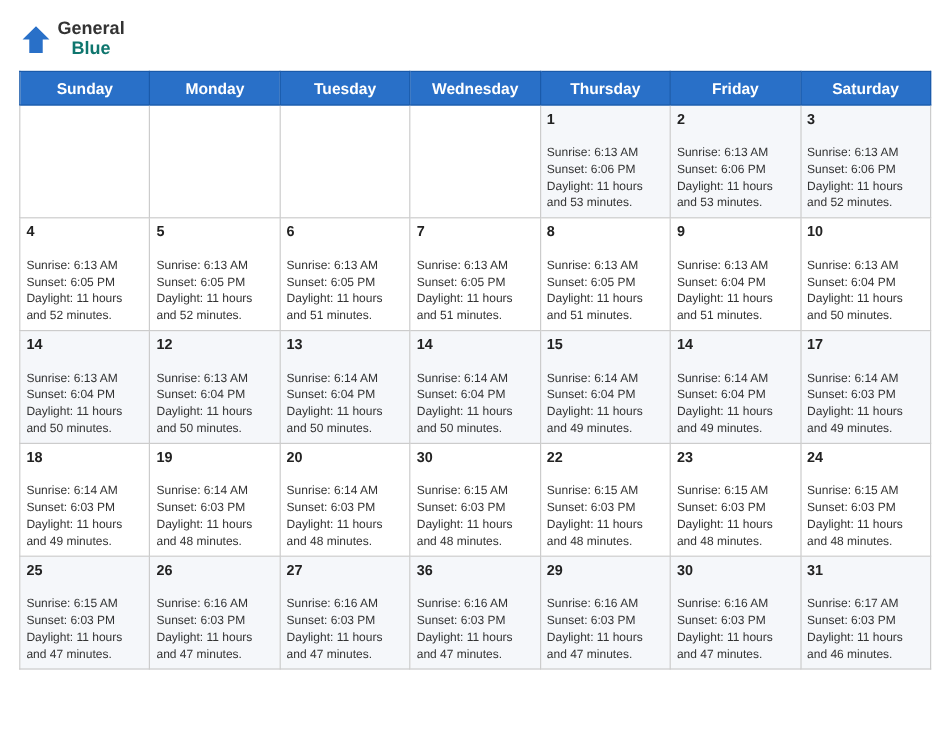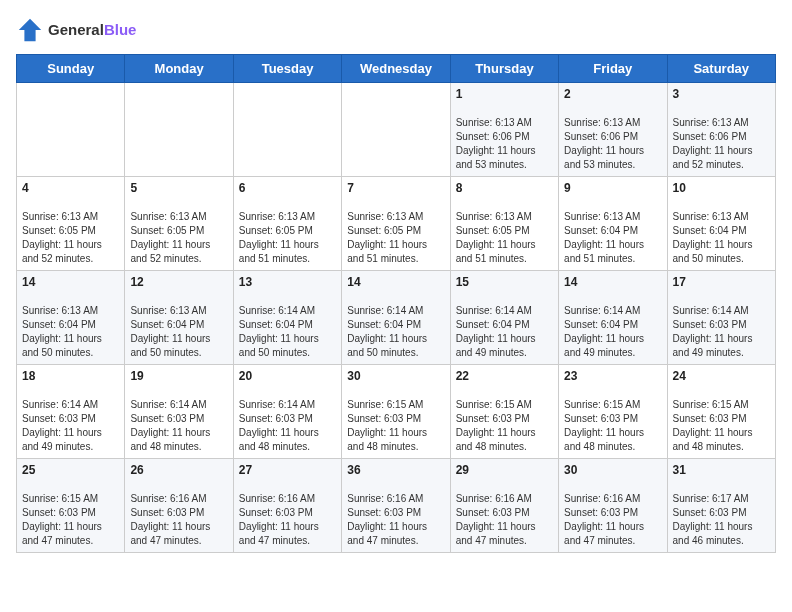--- a/index.html
+++ b/index.html
@@ -16,32 +16,33 @@
       align-items: flex-start;
       margin-bottom: 10px;
     }
     .logo {
       display: flex;
       align-items: center;
       gap: 4px;
     }
     .logo-text {
       display: flex;
-      flex-direction: row;
+      flex-direction: column;
       line-height: 1.1;
     }
     .logo-general {
       font-size: 15px;
       font-weight: bold;
       color: #333;
     }
     .logo-blue {
       font-size: 15px;
       font-weight: bold;
-      color: #8b5cf6;
+      color: #0f766e;
+      text-align: center;
     }
     .logo-icon {
       width: 28px;
       height: 28px;
     }
     .title-area {
       text-align: right;
     }
     .main-title {
       font-size: 32px;

